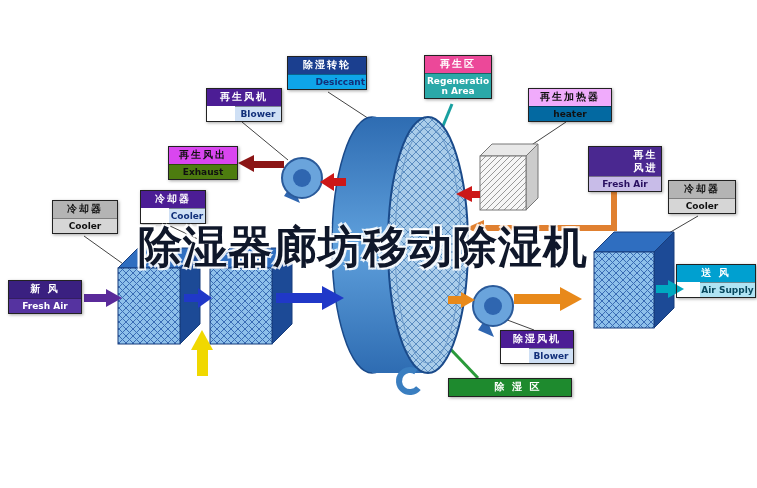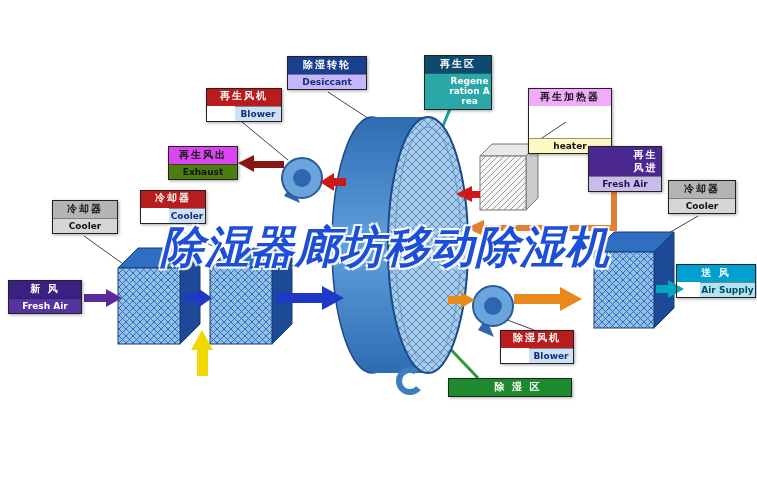--- a/index.html
+++ b/index.html
@@ -7,47 +7,47 @@
     position:relative;width:757px;height:488px;background:#ffffff;
     font-family:"DejaVu Sans","Liberation Sans",sans-serif;overflow:hidden;
   }
   #diagram-svg{position:absolute;left:0;top:0;z-index:1;}
   .lbl{
     position:absolute;border:1px solid #222;text-align:center;font-weight:bold;
     box-shadow:1px 1px 3px rgba(0,0,0,.35);z-index:10;
   }
   .lbl .zh{display:block;font-size:10px;padding:2px 2px;letter-spacing:2px;line-height:1.25;}
   .lbl .en{display:block;font-size:9px;padding:2px 1px;border-top:1px solid rgba(0,0,0,.4);line-height:1.15;}
-  .wrap-hard .en{word-break:break-all;padding-left:24px;}
+  .wrap-hard .en{word-break:break-all;}
   
-  .c-blue .zh{background:#b91c1c;color:#fff;font-family:Liberation Mono, monospace;}
+  .c-blue .zh{background:#4c1d95;color:#fff;}
   .c-blue .en{background:#cfe0f5;color:#12307a;margin-left:28px;}
   .c-darkblue .zh{background:#1b3f8f;color:#fff;}
-  .c-darkblue .en{background:#c4b5fd;color:#12307a;}
-  .c-teal .zh{background:#0c4a6e;color:#fff;}
+  .c-darkblue .en{background:#0ea5e9;color:#12307a;text-align:right;}
+  .c-teal .zh{background:#ec4899;color:#fff;}
   .c-teal .en{background:#2aa8a8;color:#fff;}
   .c-tan .zh{background:#f0abfc;color:#111;}
-  .c-tan .en{background:#fef9c3;color:#111;margin-top:32px;}
+  .c-tan .en{background:#0369a1;color:#111;}
   .c-orange .zh{background:#d946ef;color:#111;}
   .c-orange .en{background:#4d7c0f;color:#111;}
   .c-purpledark .zh{background:#3a2080;color:#fff;}
   .c-purpledark .en{background:#5533a0;color:#fff;}
   .c-purple .zh{background:#4a2890;color:#fff;padding-left:43px;}
   .c-purple .en{background:#c8bce8;color:#2a1060;}
   .c-gray .zh{background:#b4b4b4;color:#111;}
   .c-gray .en{background:#d6d6d6;color:#111;}
   .c-cyan .zh{background:#00a0d0;color:#fff;}
   .c-cyan .en{background:#b0e4f4;color:#084a60;margin-left:23px;}
   .c-yellow .zh{background:#f0e010;color:#111;}
   .c-yellow .en{background:#d8c400;color:#111;}
   .c-green .zh{background:#1e8a2e;color:#fff;padding-left:18px;}
   .c-green .en{background:#2f9f3f;color:#fff;}
   #watermark{
-    position:absolute;left:160px;top:218px;z-index:30;
-    font-size:44px;font-weight:bold;font-style:italic;color:#1d4ed8;
+    position:absolute;left:138px;top:218px;z-index:30;
+    font-size:44px;font-weight:bold;color:#0f172a;
     letter-spacing:1px;white-space:nowrap;
     text-shadow:2px 2px 0 rgba(255,255,255,.85),-2px -2px 0 rgba(255,255,255,.85),
                 2px -2px 0 rgba(255,255,255,.85),-2px 2px 0 rgba(255,255,255,.85);
   }
 </style>
 </head>
 <body>
 
 <div id="stage">
 

